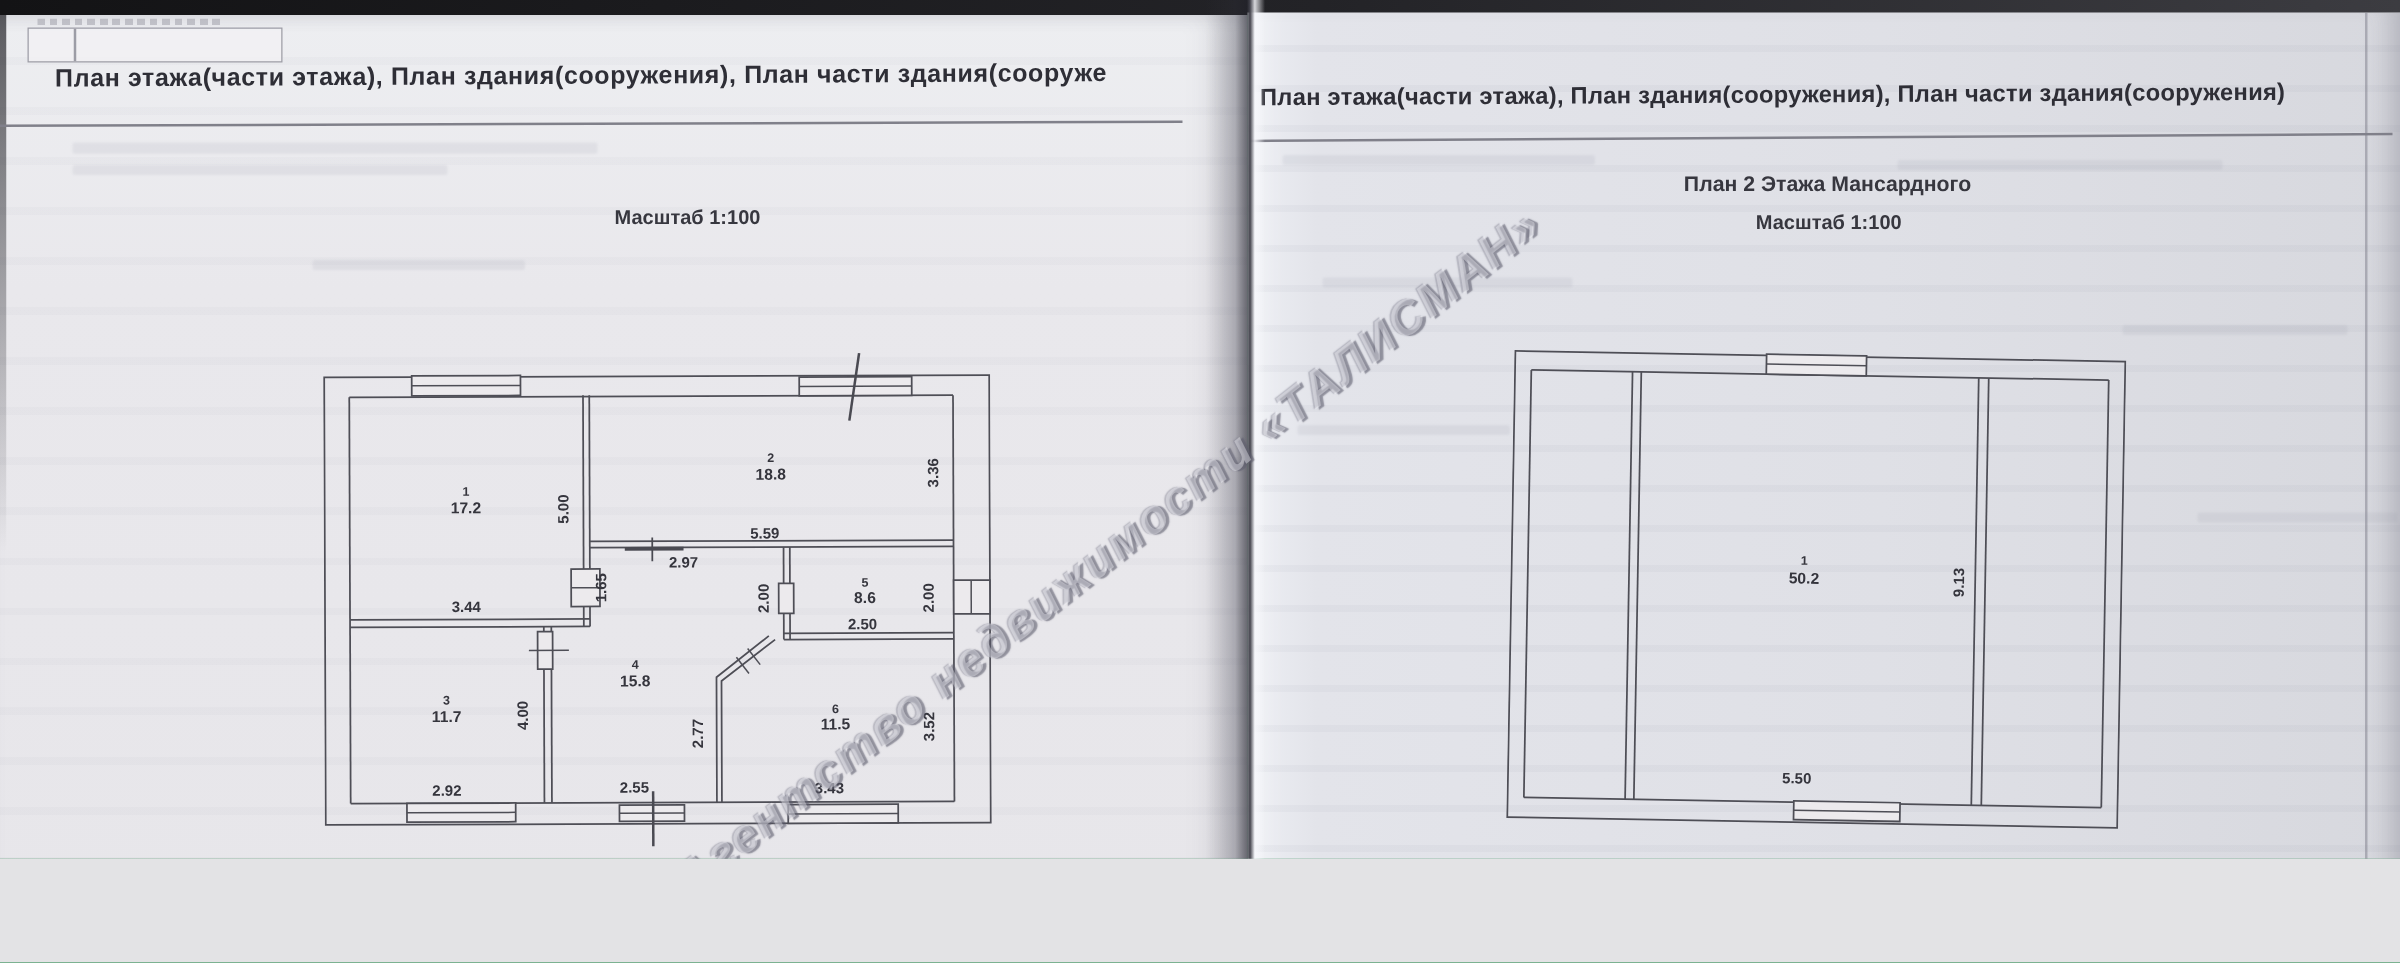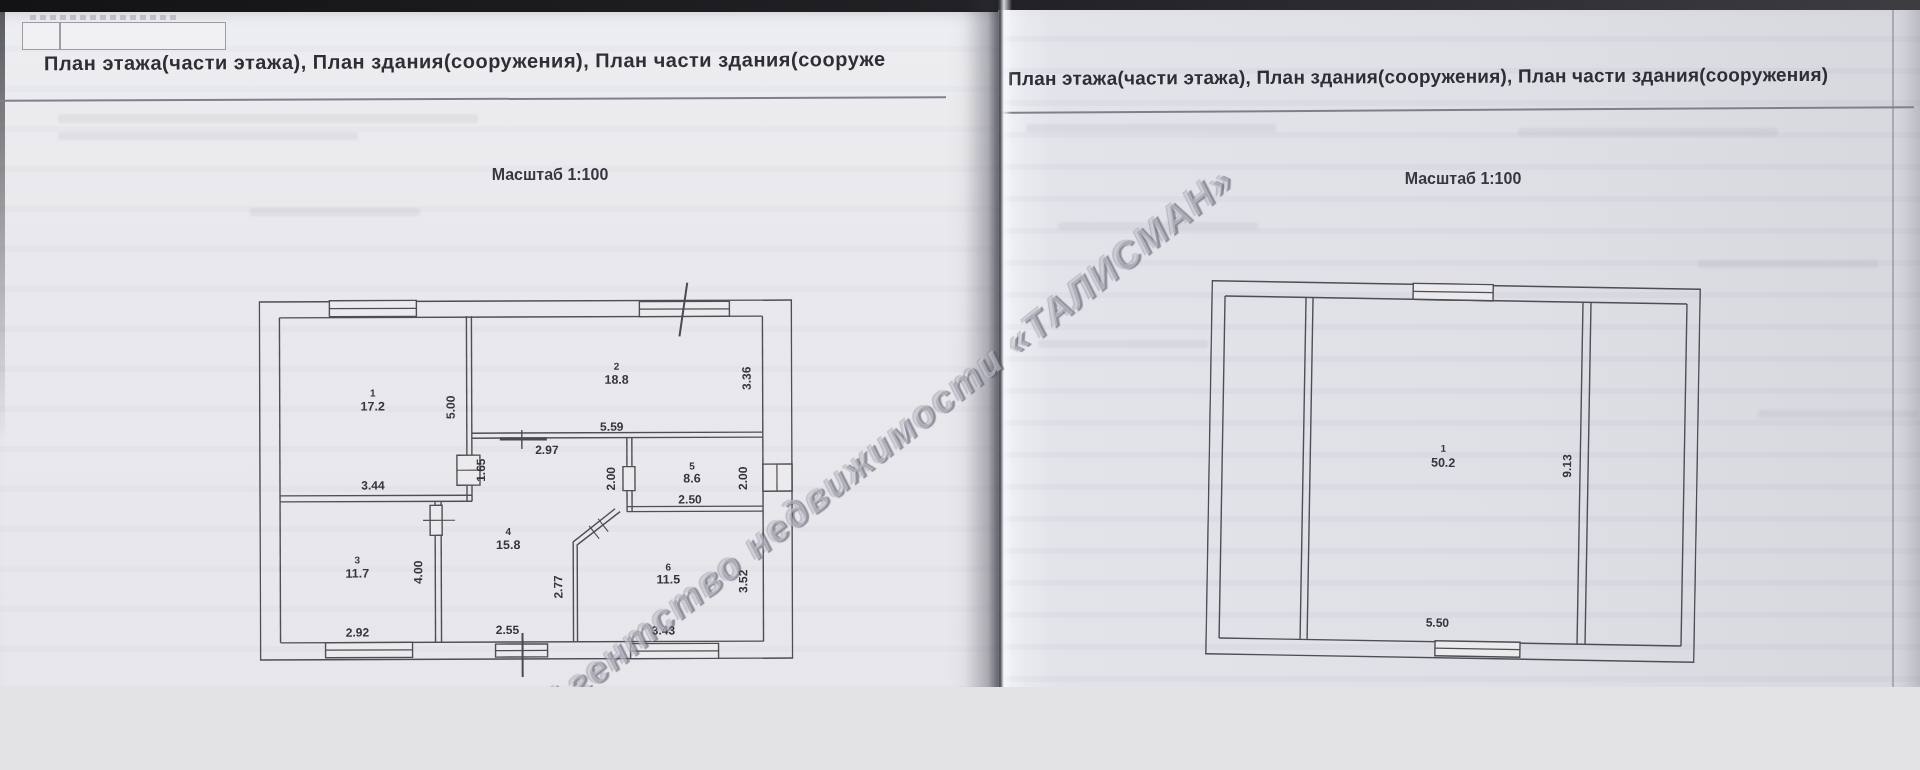--- a/index.html
+++ b/index.html
@@ -190,20 +190,21 @@
     <div class="header header-right">План этажа(части этажа), План здания(сооружения), План части здания(сооружения)</div>
     <div class="rule rule-right"></div>
 
     <div class="ghost" style="left:28px;top:114px;width:250px;height:8px"></div>
     <div class="ghost" style="left:520px;top:118px;width:260px;height:8px"></div>
     <div class="ghost" style="left:60px;top:212px;width:200px;height:8px"></div>
     <div class="ghost" style="left:700px;top:250px;width:180px;height:8px"></div>
     <div class="ghost" style="left:40px;top:330px;width:170px;height:8px"></div>
     <div class="ghost" style="left:760px;top:400px;width:160px;height:8px"></div>
 
+    <div class="title title-right">План 2 Этажа Мансардного</div>
     <div class="scale scale-right">Масштаб 1:100</div>
 
     <svg class="plan plan2" width="490" height="380" viewBox="0 0 490 380">
       <g class="wall">
         <rect x="1" y="2" width="488" height="373"></rect>
         <line x1="14" y1="17" x2="476" y2="17"></line>
         <line x1="14" y1="359" x2="476" y2="359"></line>
         <line x1="14" y1="17" x2="14" y2="359"></line>
         <line x1="476" y1="17" x2="476" y2="359"></line>
       </g>

